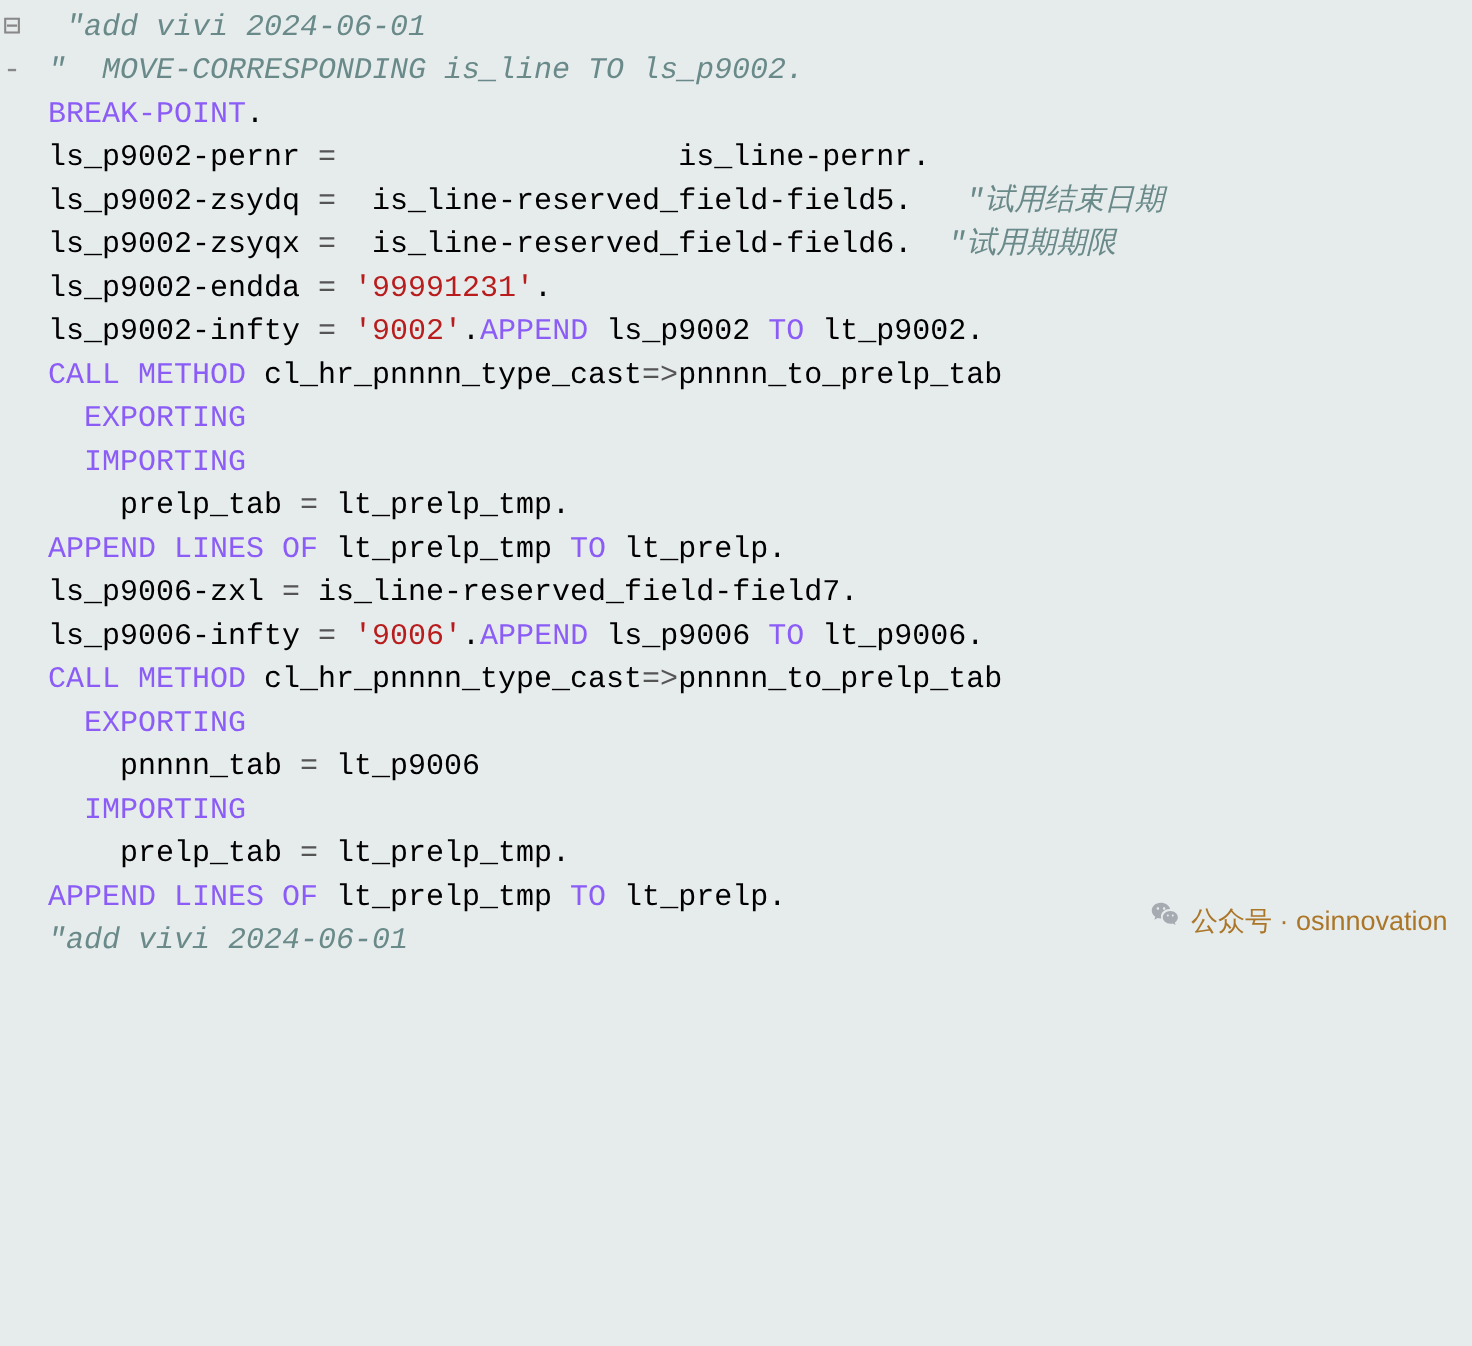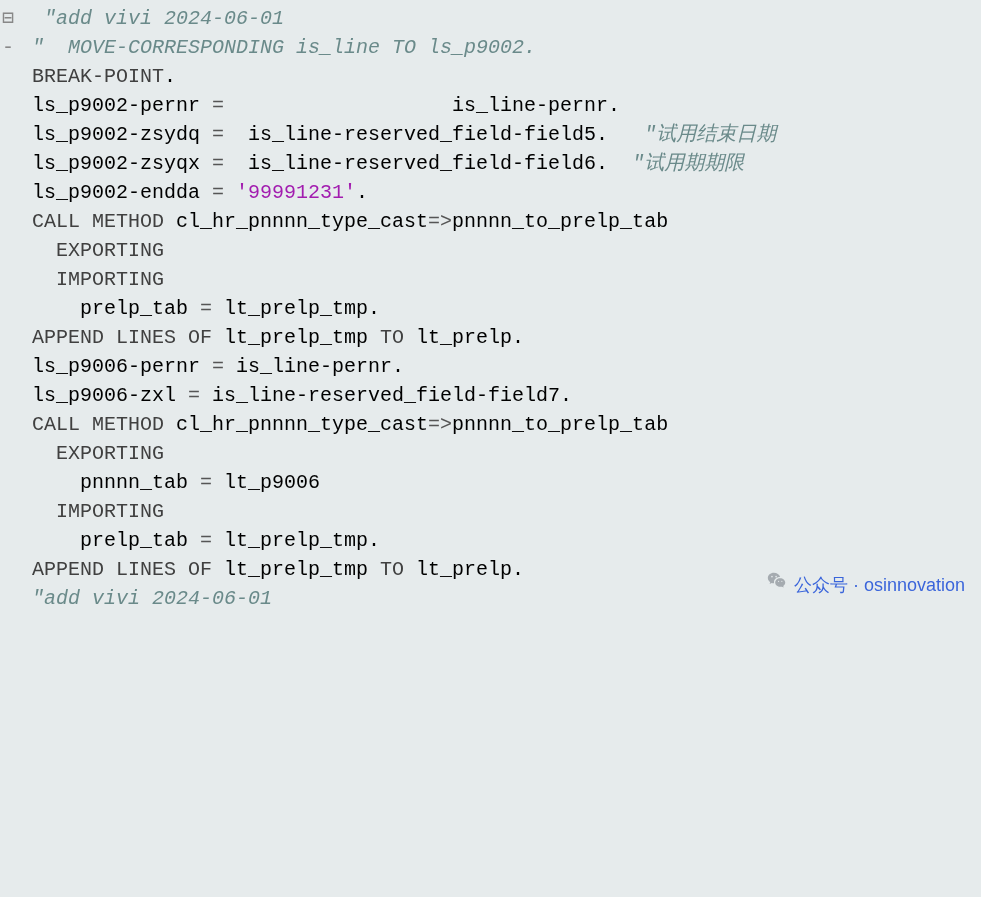--- a/index.html
+++ b/index.html
@@ -23,32 +23,32 @@
     text-align: left;
     user-select: none;
     font-family: "Courier New", monospace;
   }
   .gutter div { height: 29px; padding-left: 2px; }
   .code {
     margin-left: 20px;
   }
   .line { white-space: pre; height: 29px; }
   .cmt   { color: #6a8a8a; font-style: italic; }
-  .kw    { color: #404040; }
-  .str   { color: #a21caf; }
+  .kw    { color: #8b5cf6; }
+  .str   { color: #b91c1c; }
   .op    { color: #555; }
   .txt   { color: #000; }
   .watermark {
     position: absolute;
     right: 16px;
     bottom: 16px;
     display: flex;
     align-items: center;
     gap: 6px;
-    color: #1d4ed8;
+    color: #a16207;
     font-family: sans-serif;
     font-size: 18px;
     opacity: 0.85;
   }
   .watermark svg { width: 22px; height: 22px; fill: #9aa0a6; }
 </style>
 </head>
 <body>
 
 <div class="gutter">
@@ -57,27 +57,28 @@
 </div>
 
 <div class="code" id="code">
     <div class="line"><span class="cmt">  "add vivi 2024-06-01</span></div>
     <div class="line"><span class="cmt"> "  MOVE-CORRESPONDING is_line TO ls_p9002.</span></div>
     <div class="line"><span class="kw"> BREAK-POINT</span><span class="txt">.</span></div>
     <div class="line"><span class="txt"> ls_p9002-pernr </span><span class="op">=</span><span class="txt">                   is_line-pernr.</span></div>
     <div class="line"><span class="txt"> ls_p9002-zsydq </span><span class="op">=</span><span class="txt">  is_line-reserved_field-field5.   </span><span class="cmt">"试用结束日期</span></div>
     <div class="line"><span class="txt"> ls_p9002-zsyqx </span><span class="op">=</span><span class="txt">  is_line-reserved_field-field6.  </span><span class="cmt">"试用期期限</span></div>
     <div class="line"><span class="txt"> ls_p9002-endda </span><span class="op">=</span><span class="str"> '99991231'</span><span class="txt">.</span></div>
+    <div class="line"><span class="txt"> ls_p9002-infty </span><span class="op">=</span><span class="str"> '9002'</span><span class="txt">.</span><span class="kw">APPEND</span><span class="txt"> ls_p9002 </span><span class="kw">TO</span><span class="txt"> lt_p9002.</span></div>
     <div class="line"><span class="kw"> CALL METHOD</span><span class="txt"> cl_hr_pnnnn_type_cast</span><span class="op">=&gt;</span><span class="txt">pnnnn_to_prelp_tab</span></div>
     <div class="line"><span class="kw">   EXPORTING</span></div>
     <div class="line"><span class="kw">   IMPORTING</span></div>
     <div class="line"><span class="txt">     prelp_tab </span><span class="op">=</span><span class="txt"> lt_prelp_tmp.</span></div>
     <div class="line"><span class="kw"> APPEND LINES OF</span><span class="txt"> lt_prelp_tmp </span><span class="kw">TO</span><span class="txt"> lt_prelp.</span></div>
-    <div class="line"><span class="txt"> ls_p9006-pernr </span><span class="op">=</span><span class="txt"> is_line-pernr.</span></div>
     <div class="line"><span class="txt"> ls_p9006-zxl </span><span class="op">=</span><span class="txt"> is_line-reserved_field-field7.</span></div>
+    <div class="line"><span class="txt"> ls_p9006-infty </span><span class="op">=</span><span class="str"> '9006'</span><span class="txt">.</span><span class="kw">APPEND</span><span class="txt"> ls_p9006 </span><span class="kw">TO</span><span class="txt"> lt_p9006.</span></div>
     <div class="line"><span class="kw"> CALL METHOD</span><span class="txt"> cl_hr_pnnnn_type_cast</span><span class="op">=&gt;</span><span class="txt">pnnnn_to_prelp_tab</span></div>
     <div class="line"><span class="kw">   EXPORTING</span></div>
     <div class="line"><span class="txt">     pnnnn_tab </span><span class="op">=</span><span class="txt"> lt_p9006</span></div>
     <div class="line"><span class="kw">   IMPORTING</span></div>
     <div class="line"><span class="txt">     prelp_tab </span><span class="op">=</span><span class="txt"> lt_prelp_tmp.</span></div>
     <div class="line"><span class="kw"> APPEND LINES OF</span><span class="txt"> lt_prelp_tmp </span><span class="kw">TO</span><span class="txt"> lt_prelp.</span></div>
     <div class="line"><span class="cmt"> "add vivi 2024-06-01</span></div>
   </div>
 
 <div class="watermark">

